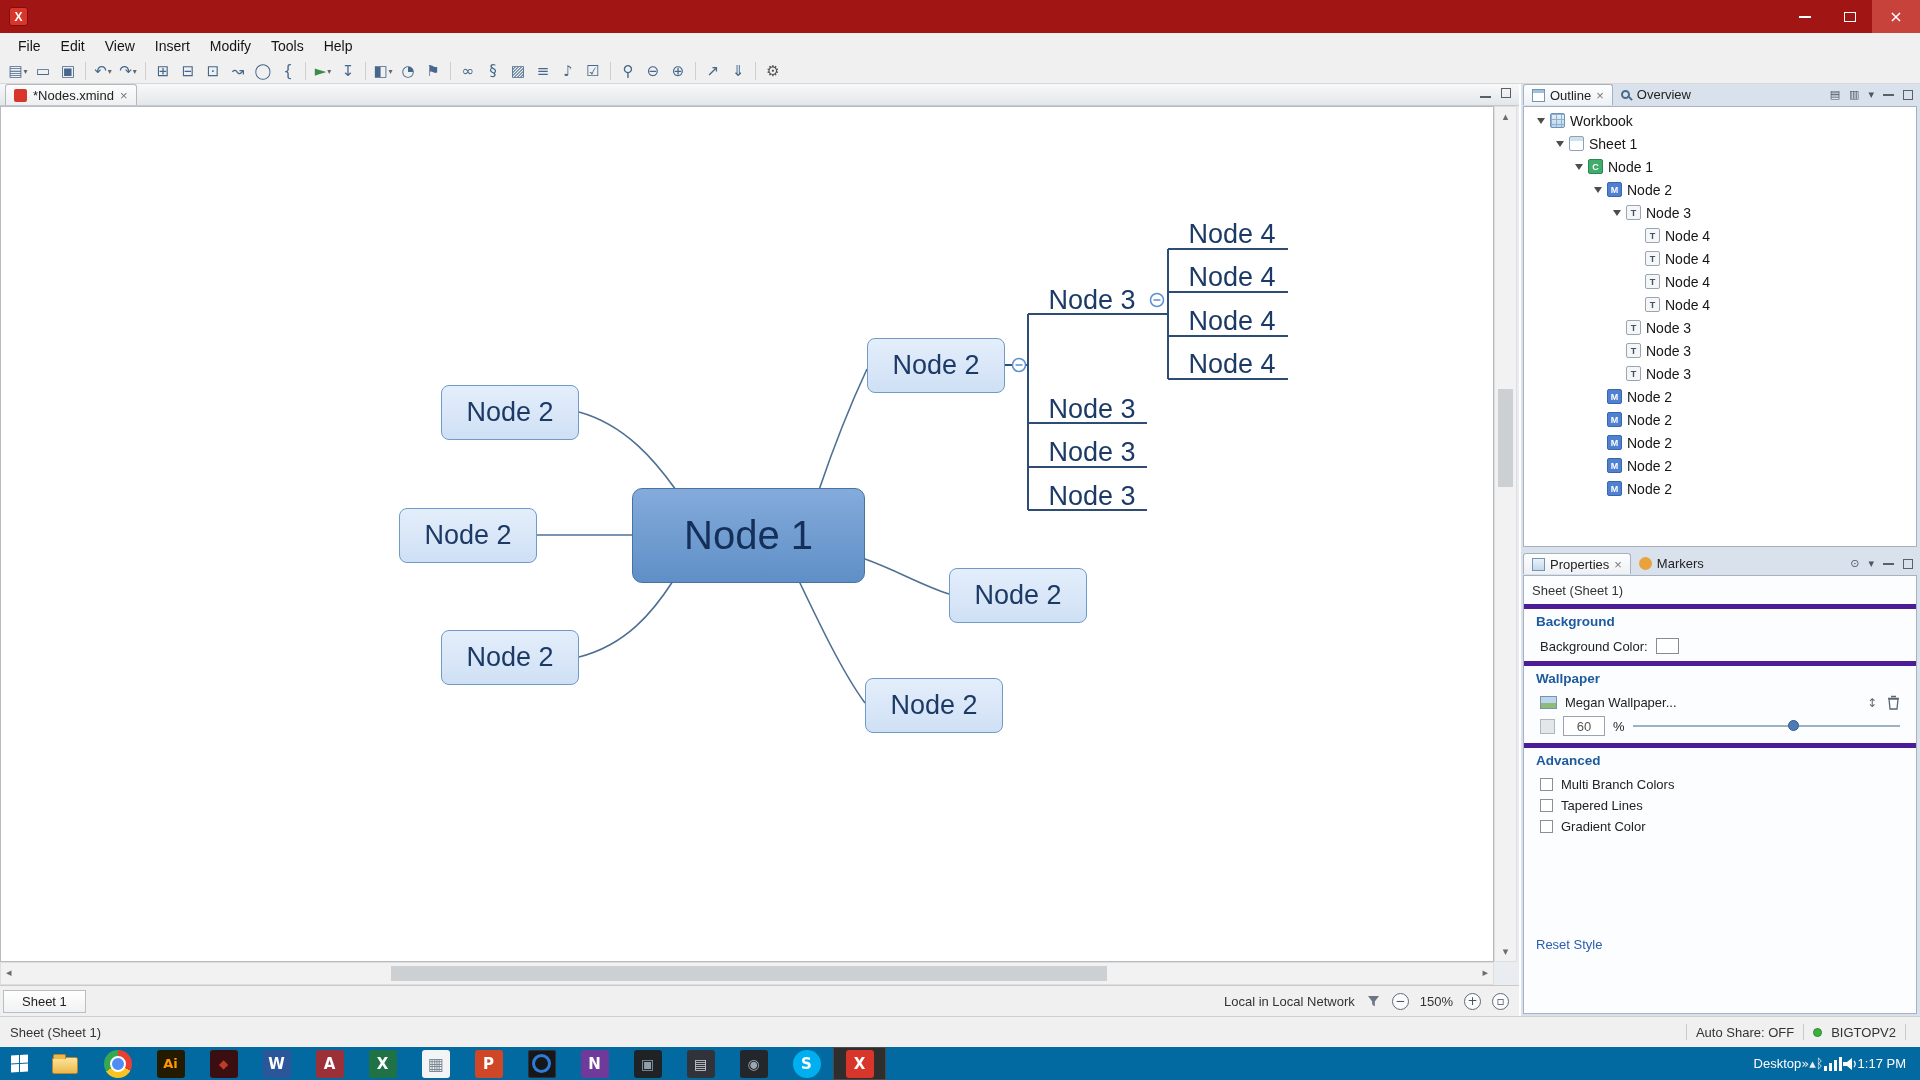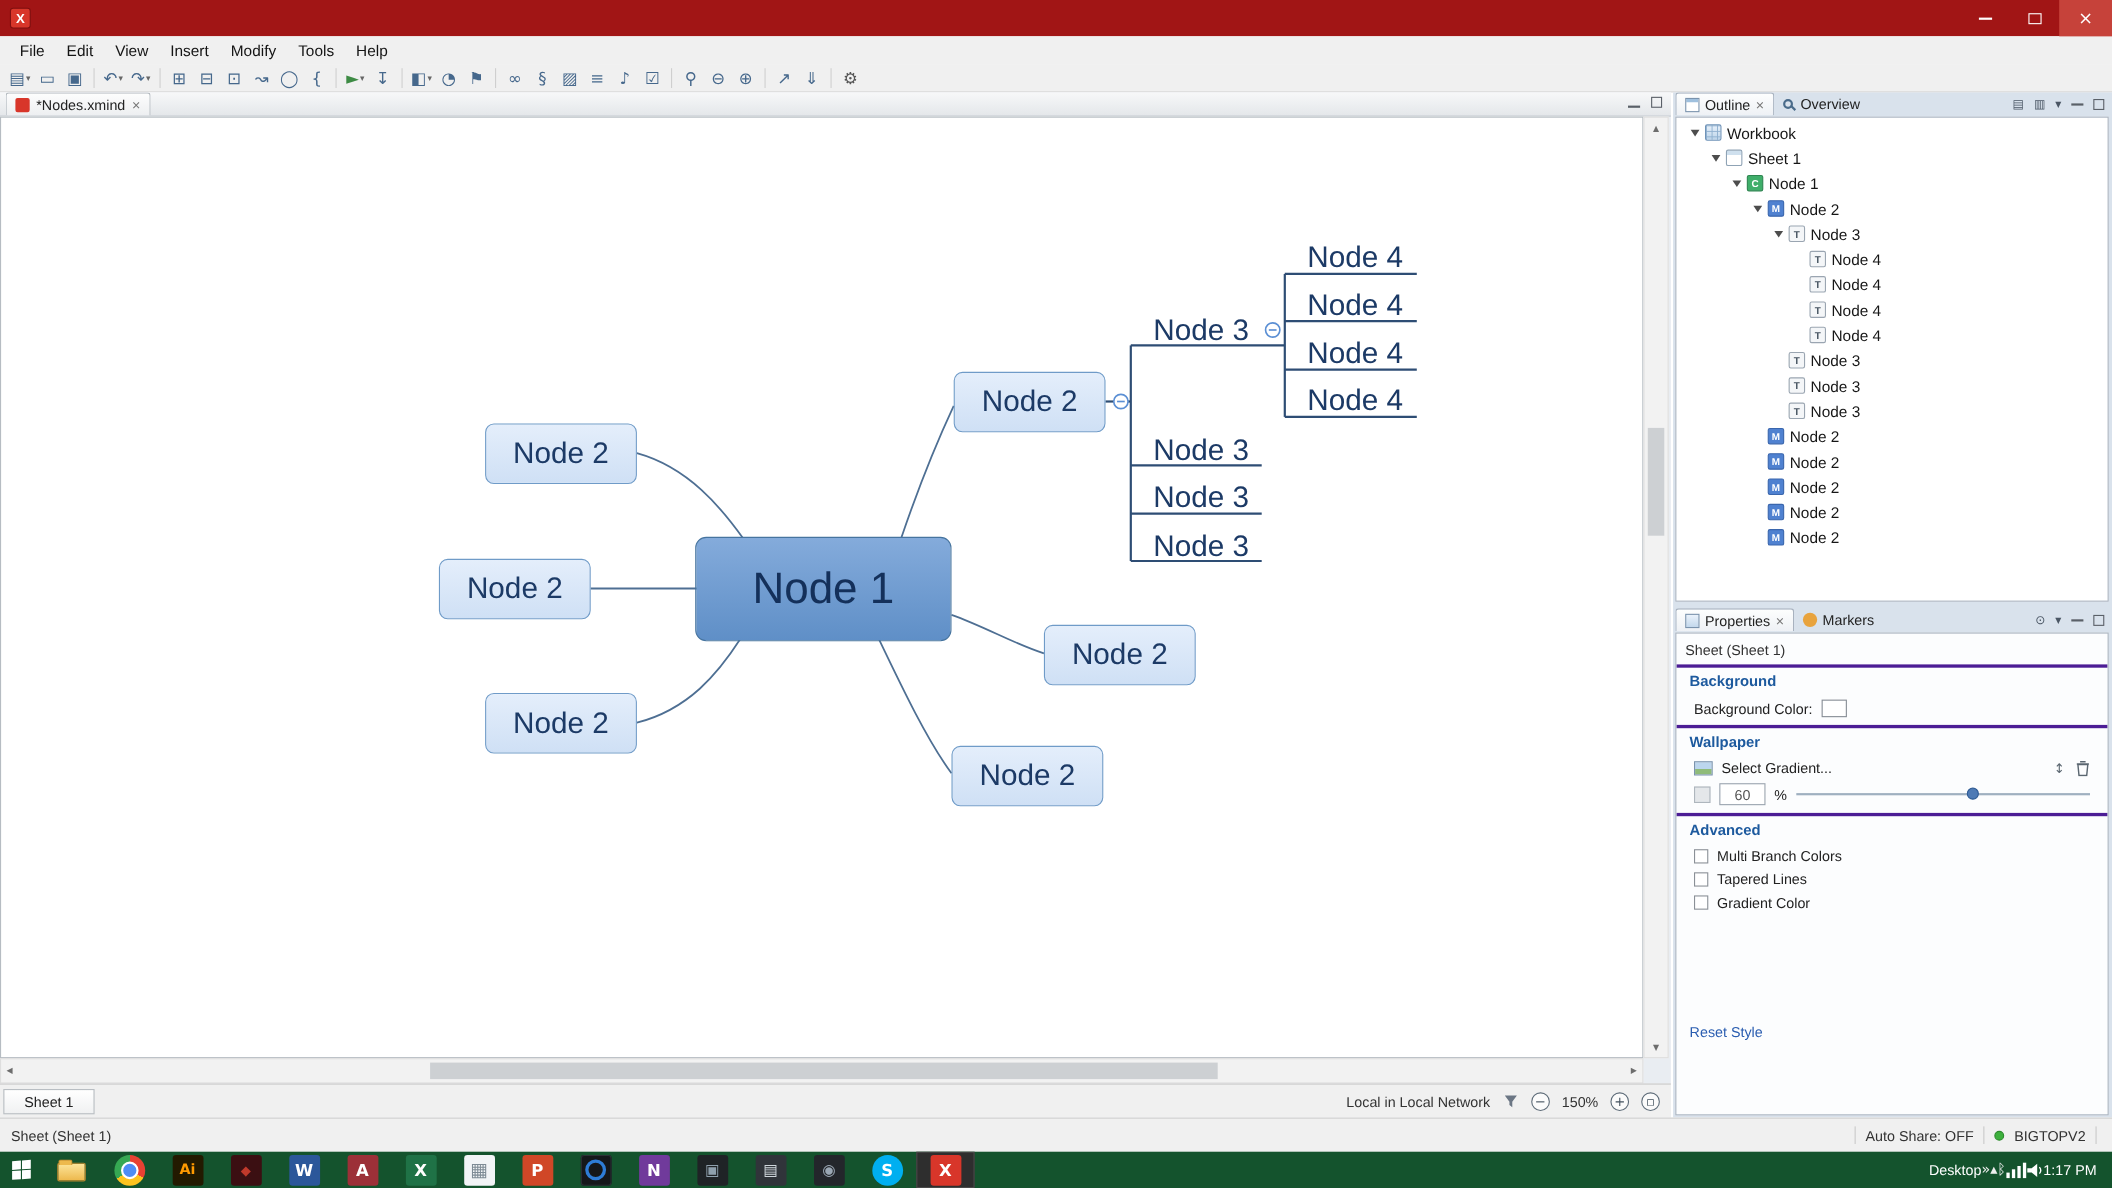--- a/index.html
+++ b/index.html
@@ -83,21 +83,21 @@
   .arrow-exp { width:0; height:0; border-left:4px solid transparent; border-right:4px solid transparent; border-top:6px solid #4d4d4d; }
   .ticon { width:15px; height:15px; border-radius:2px; display:flex; align-items:center; justify-content:center; font-size:9px; font-weight:bold; margin:0 5px 0 1px; }
   .ticon.workbook { border:1px solid #6f93b8; background:linear-gradient(#8fb0cf 1px,transparent 1px),linear-gradient(90deg,#8fb0cf 1px,transparent 1px),linear-gradient(#e8f1fa,#bcd4ea); background-size:5px 5px,5px 5px,100% 100%; }
   .ticon.sheet { border:1px solid #8fa3b5; background:linear-gradient(#cfe0ee 4px,#fff 4px); }
   .ticon.central { background:#3fae6a; border:1px solid #2e8551; color:#fff; }
   .ticon.main { background:#4f81d0; border:1px solid #3a66ad; color:#fff; }
   .ticon.sub { background:#f4f6f8; border:1px solid #9aa5b1; color:#44525f; }
 
   .props-content { font-size:13px; color:#222; display:flex; flex-direction:column; padding-top:3px; background:#fcfdfe; }
   .psubtitle { padding:4px 8px 6px; color:#333; }
-  .sec { border-top:3px solid #4c1d95; padding:5px 12px 4px; }
+  .sec { border-top:5px solid #4c1d95; padding:5px 12px 4px; }
   .sec-h { color:#1d5a9e; font-weight:bold; font-size:13.5px; margin-bottom:6px; }
   .prow { display:flex; align-items:center; gap:8px; padding:3px 4px; }
   .swatch { width:23px; height:16px; background:#fff; border:1px solid #858c94; }
   .checkbox { width:13px; height:13px; border:1px solid #8a9097; background:#fff; flex:none; }
   .wp-icon { width:17px; height:13px; border:1px solid #7a93ad; background:linear-gradient(#bcd6ee 55%,#8fbb79 55%); }
   .row-right { margin-left:auto; display:flex; gap:10px; align-items:center; color:#5a6670; }
   .mini-swatch { width:15px; height:15px; background:#e4e7ea; border:1px solid #aeb6bd; }
   .opacity-input { width:42px; height:20px; border:1px solid #9aa4ae; background:#fff; font-size:13px; text-align:center; color:#555; font-family:"Liberation Sans",sans-serif; }
   .slider { flex:1; position:relative; height:14px; }
   .slider .track { position:absolute; left:0; right:0; top:6px; height:2px; background:#9fb0c0; }
@@ -106,21 +106,21 @@
   .updn { font-size:12px; font-family:"DejaVu Sans",sans-serif; color:#5a6670; }
 
   
   .statusbar { position:absolute; top:1016px; left:0; right:0; height:31px; background:#f0f0f0; border-top:1px solid #cfcfcf; display:flex; align-items:center; font-size:13px; color:#333; }
   .sb-left { padding-left:10px; }
   .sb-right { margin-left:auto; display:flex; align-items:center; gap:9px; padding-right:14px; }
   .sb-sep { width:1px; height:16px; background:#c9c9c9; }
   .green-dot { width:9px; height:9px; border-radius:50%; background:#3db03d; border:1px solid #2c8a2c; }
 
   
-  .taskbar { position:absolute; top:1047px; left:0; right:0; height:33px; background:#14532d; display:flex; align-items:center; color:#fff; }
+  .taskbar { position:absolute; top:1047px; left:0; right:0; height:33px; background:#0369a1; display:flex; align-items:center; color:#fff; }
   .start { width:38px; height:100%; display:flex; align-items:center; justify-content:center; }
   .winlogo { display:grid; grid-template-columns:8px 8px; grid-template-rows:8px 8px; gap:1px; transform:skewY(-4deg); }
   .winlogo span { background:#fff; }
   .tapps { display:flex; align-items:center; height:100%; }
   .tapp { width:53px; height:100%; display:flex; align-items:center; justify-content:center; }
   .tapp.active { background:#2e2e2e; box-shadow:inset 0 0 0 1px #4a4a4a; }
   .aicon { width:28px; height:28px; border-radius:3px; display:flex; align-items:center; justify-content:center; font-weight:bold; font-size:15px; color:#fff; font-family:"DejaVu Sans",sans-serif; }
   .a-explorer { background:transparent; position:relative; }
   .folder-body { width:26px; height:17px; background:linear-gradient(#fce49a,#edb94d); border:1px solid #b8872e; border-radius:2px; position:relative; margin-top:4px; }
   .folder-body::before { content:""; position:absolute; top:-4px; left:0; width:11px; height:4px; background:#edb94d; border:1px solid #b8872e; border-bottom:none; border-radius:2px 2px 0 0; }
@@ -524,21 +524,21 @@
           <div class="prow">
             <span>Background Color:</span>
             <span class="swatch"></span>
           </div>
         </div>
 
         <div class="sec">
           <div class="sec-h">Wallpaper</div>
           <div class="prow">
             <span class="wp-icon"></span>
-            <span>Select Gradient...</span>
+            <span>Megan Wallpaper...</span>
             <span class="row-right">
               <span class="updn">↕</span>
               <svg width="13" height="15" viewBox="0 0 13 15">
                   <path d="M2,4 h9 l-1,10 h-7 z M4,1.5 h5 M1,3.5 h11" stroke="#5a6670" stroke-width="1.3" fill="none"></path>
                 </svg>
             </span>
           </div>
           <div class="prow">
             <span class="mini-swatch"></span>
             <input class="opacity-input" value="60" style="">

